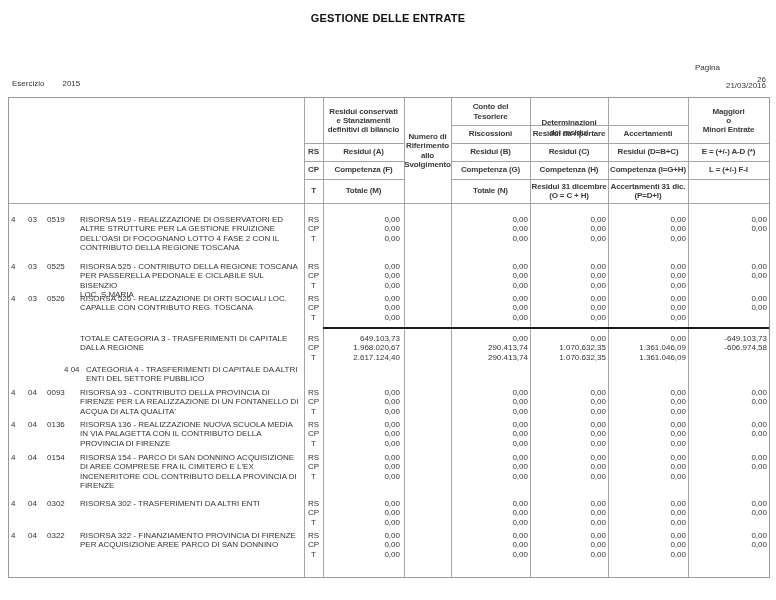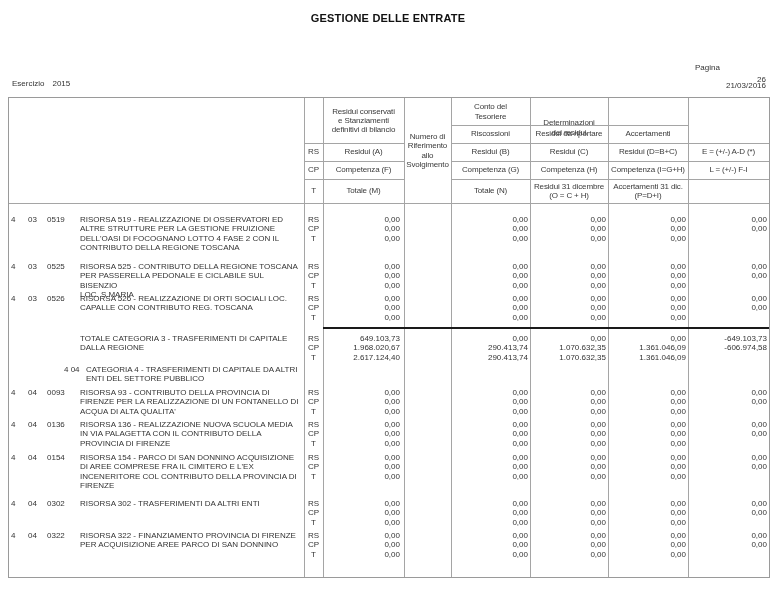--- a/index.html
+++ b/index.html
@@ -4,32 +4,32 @@
 <style>
   html,body{margin:0;padding:0;background:#fff;}
   body{width:776px;height:600px;position:relative;font-family:"Liberation Sans",sans-serif;color:#2b2b2b;}
   .page{position:absolute;left:0;top:0;width:776px;height:600px;background:#fff;overflow:hidden;}
 
   .doc-title{position:absolute;top:12px;left:0;width:776px;text-align:center;font-weight:bold;font-size:11px;color:#111;letter-spacing:.2px;}
 
   .meta{position:absolute;font-size:8px;color:#333;}
   .m-entity{left:12px;top:70px;margin-top:40px;}
   .m-eser{left:12px;top:79px;}
-  .m-eser .yr{margin-left:8px;}
+  .m-eser .yr{margin-left:18px;}
   .m-pagina{left:695px;top:63px;}
   .m-pageno{right:10px;top:63px;text-align:right;margin-top:12px;}
   .m-date{right:10px;top:81px;text-align:right;}
 
   .tbl{position:absolute;left:8px;top:97px;width:760px;height:479px;border:1px solid #9a9a9a;background:#fff;}
   .vl{position:absolute;top:0;bottom:0;width:1px;background:#a5a5a5;}
   .hl{position:absolute;height:1px;background:#a5a5a5;}
   .thick{position:absolute;height:2px;background:#1a1a1a;}
 
   .hc{position:absolute;display:flex;align-items:center;justify-content:center;text-align:center;
-      font-size:8px;line-height:9.2px;white-space:pre-line;color:#3a3a3a;letter-spacing:-0.15px;overflow:hidden;}
+      font-size:8px;line-height:9.2px;white-space:pre-line;color:#3a3a3a;letter-spacing:-0.15px;overflow:hidden;font-weight:bold;}
 
   .rg{position:absolute;left:0;width:760px;font-size:8px;line-height:9.3px;color:#333;}
   .c-desc{position:absolute;left:0;top:0;width:295px;height:1px;}
   .code{position:absolute;top:0;white-space:nowrap;}
   .k1{left:2px;} .k2{left:19px;} .k3{left:38px;}
   .desc{position:absolute;left:71px;top:0;width:220px;white-space:pre-line;}
   .c-rst{position:absolute;left:295px;top:0;width:19px;text-align:center;white-space:pre-line;}
   .c-num{position:absolute;top:0;text-align:right;white-space:pre-line;}
   .c-a{left:314px;width:77px;} .c-b{left:442px;width:77px;} .c-c{left:521px;width:76px;}
   .c-d{left:599px;width:78px;} .c-e{left:679px;width:79px;}
@@ -98,20 +98,23 @@
     <div class="hc" style="left:521px;top:63px;width:78px;height:18px">Competenza (H)</div>
     <div class="hc" style="left:521px;top:81px;width:78px;height:24px">Residui 31 dicembre
 (O = C + H)</div>
 
     <div class="hc" style="left:599px;top:27px;width:80px;height:18px">Accertamenti</div>
     <div class="hc" style="left:599px;top:45px;width:80px;height:18px">Residui (D=B+C)</div>
     <div class="hc" style="left:599px;top:63px;width:80px;height:18px">Competenza (I=G+H)</div>
     <div class="hc" style="left:599px;top:81px;width:80px;height:24px">Accertamenti 31 dic.
 (P=D+I)</div>
 
+    <div class="hc" style="left:679px;top:0;width:81px;height:45px">Maggiori
+o
+Minori Entrate</div>
     <div class="hc" style="left:679px;top:45px;width:81px;height:18px">E = (+/-) A-D (*)</div>
     <div class="hc" style="left:679px;top:63px;width:81px;height:18px">L = (+/-) F-I</div>
 
     <div class="thick" style="top:229px;left:314px;width:446px"></div>
 
     <div class="rg" style="top:117px">
       <div class="c-desc">
         <span class="code k1">4</span>
         <span class="code k2">03</span>
         <span class="code k3">0519</span>

